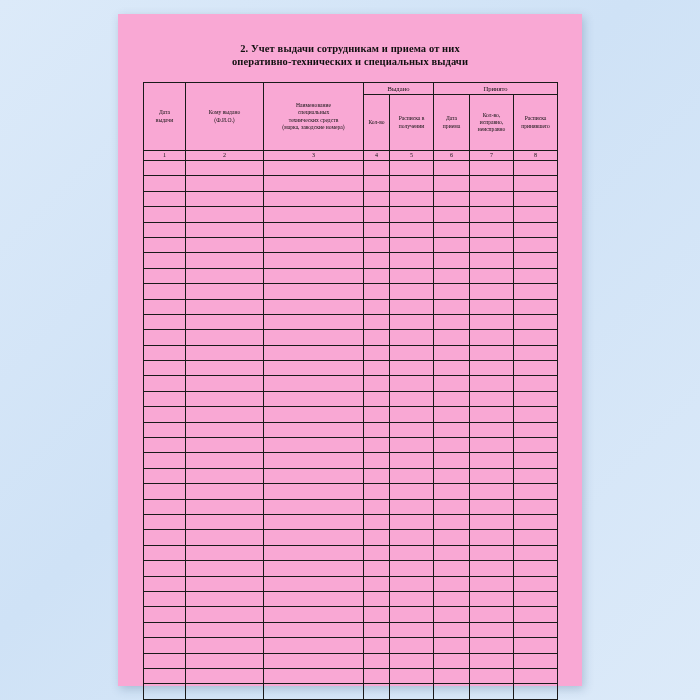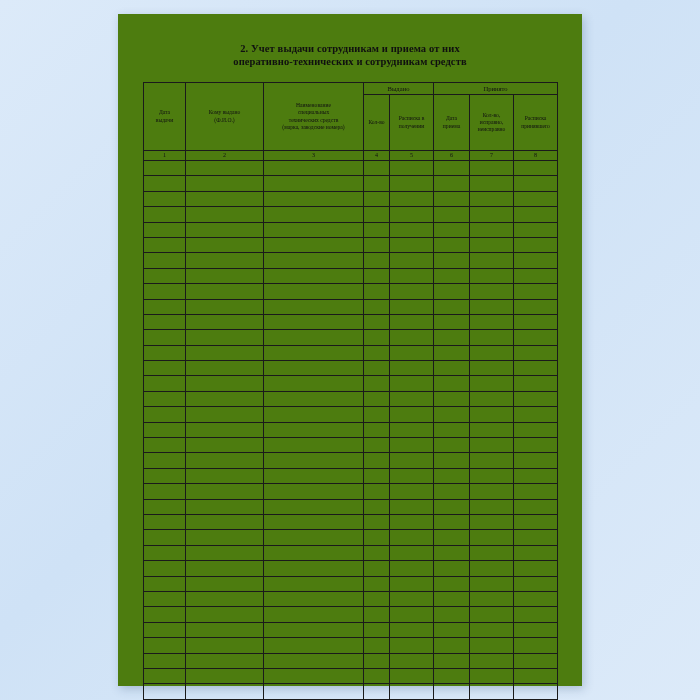--- a/index.html
+++ b/index.html
@@ -17,21 +17,21 @@
     position: absolute;
     inset: 0;
     background: linear-gradient(135deg, #dceaf9 0%, #cfe2f6 45%, #dceaf9 100%);
   }
   .page {
     position: absolute;
     left: 118px;
     top: 14px;
     width: 464px;
     height: 672px;
-    background: #4d7c0f;
+    background: #f9a8d4;
     box-shadow: 2px 3px 9px rgba(40, 70, 110, 0.25);
   }
   .page-inner {
     position: absolute;
     left: 25px;
     top: 28px;
     width: 414px;
   }
   .doc-title {
     text-align: center;
@@ -87,21 +87,21 @@
 </head>
 <body>
 
 <div class="backdrop"></div>
 
 <div class="page">
   <div class="page-inner">
 
     <div class="doc-title">
       <div>2. Учет выдачи сотрудникам и приема от них</div>
-      <div>оперативно-технических и сотрудникам средств</div>
+      <div>оперативно-технических и специальных выдачи</div>
     </div>
 
     <table class="register">
       <colgroup>
         <col style="width:42px">
         <col style="width:78px">
         <col style="width:100px">
         <col style="width:26px">
         <col style="width:44px">
         <col style="width:36px">

